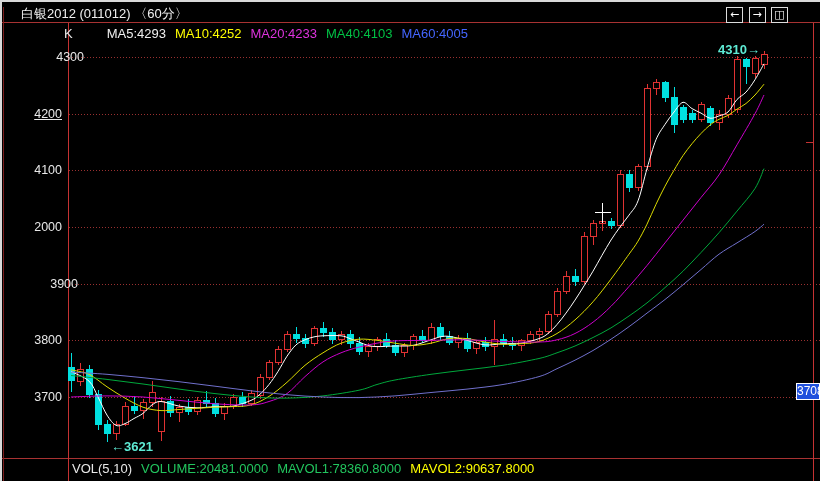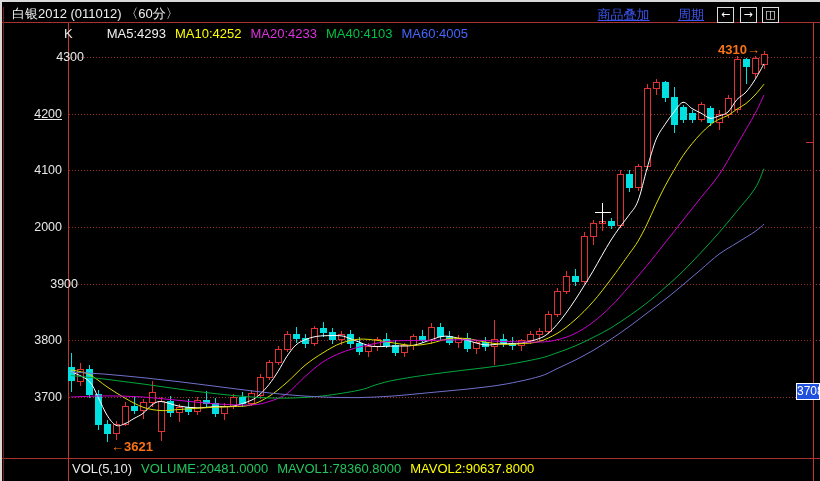--- a/index.html
+++ b/index.html
@@ -2,57 +2,53 @@
 <html><head>
 <meta charset="utf-8">
 <style>
   html,body{margin:0;padding:0;background:#000;width:820px;height:481px;overflow:hidden;
     font-family:"Liberation Sans","DejaVu Sans",sans-serif;}
   #app{position:relative;width:820px;height:481px;background:#000;}
   
   .edge-top{position:absolute;left:0;top:0;width:820px;height:2px;background:#d9d9d9;z-index:30;}
   .edge-left{position:absolute;left:0;top:0;width:2px;height:481px;background:#d9d9d9;z-index:30;}
   
-  .titlebar{position:absolute;left:7px;top:2px;width:775px;height:20px;background:#000;z-index:20;}
+  .titlebar{position:absolute;left:16px;top:2px;width:775px;height:20px;background:#000;z-index:20;}
   .title{position:absolute;left:5px;top:3px;color:#f0f0f0;font-size:13px;white-space:nowrap;}
   .links{position:absolute;right:78px;top:3px;white-space:nowrap;}
   .links a{color:#3c54ee;font-size:13px;text-decoration:underline;cursor:pointer;margin-left:24px;}
   .navbtns{position:absolute;right:3px;top:2px;white-space:nowrap;}
   .navbtns button{width:17px;height:16px;margin-left:1px;padding:0;background:#000;
     border:1px solid #dcdcdc;color:#fff;font-size:11px;line-height:13px;text-align:center;cursor:pointer;
     font-family:"DejaVu Sans",sans-serif;}
   
   #chart-svg{position:absolute;left:0;top:0;z-index:1;}
   
   .ylab{position:absolute;width:62px;text-align:right;color:#e8e8e8;font-size:12.5px;height:14px;
     line-height:14px;z-index:2;}
   
   .ma-header{position:absolute;left:64px;top:26px;z-index:3;white-space:nowrap;font-size:13px;}
   .ma-header span{margin-right:9px;}
   
   .vol-header{position:absolute;left:72px;top:461px;z-index:3;white-space:nowrap;font-size:13px;}
   .vol-header span{margin-right:9px;}
   
-  .annot{position:absolute;z-index:4;color:#f97316;font-size:13px;font-weight:bold;white-space:nowrap;}
+  .annot{position:absolute;z-index:4;color:#5eead4;font-size:13px;font-weight:bold;white-space:nowrap;}
   .price-tag{position:absolute;left:796px;width:22px;height:15px;background:#2050dd;
     border:1px solid #fff;color:#fff;font-size:12px;line-height:15px;text-align:center;z-index:5;}
 </style>
 </head>
 <body>
 
 <div id="app">
   <div class="edge-top"></div>
   <div class="edge-left"></div>
 
   <div class="titlebar">
     <span class="title">白银2012 (011012) 〈60分〉</span>
-    <span class="links">
-      <a>商品叠加</a>
-      <a>周期</a>
-    </span>
     <span class="navbtns">
       <button><span>←</span></button>
       <button><span>→</span></button>
       <button><span>◫</span></button>
     </span>
   </div>
 
   <svg id="chart-svg" width="820" height="481">
       <g shape-rendering="crispEdges">
         <line x1="69" y1="57.5" x2="820" y2="57.5" stroke="#9a3030" stroke-width="1" stroke-dasharray="1 2"></line>

